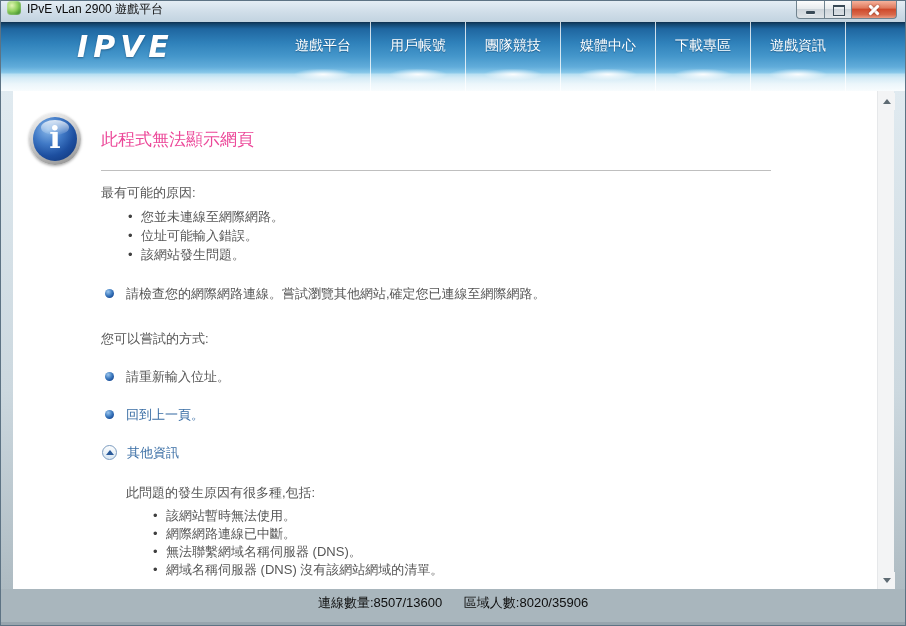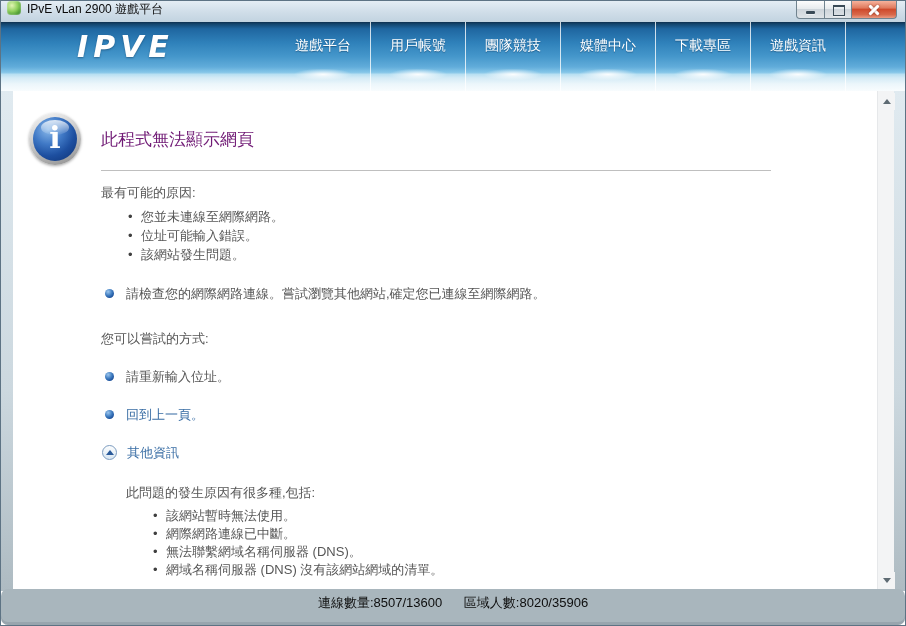--- a/index.html
+++ b/index.html
@@ -58,21 +58,21 @@
   .info-icon{width:52px;height:52px;border-radius:50%;flex:0 0 auto;
     background:linear-gradient(160deg,#f7f7f7 0%,#cfcfcf 40%,#909090 100%);
     box-shadow:0 1px 3px rgba(0,0,0,.35);display:flex;align-items:center;justify-content:center;}
   .info-ball{position:relative;width:44px;height:44px;border-radius:50%;
     background:radial-gradient(circle at 35% 28%,#8ab9ea 0%,#4079c6 35%,#1d4fa0 62%,#0d2f70 100%);
     display:flex;align-items:center;justify-content:center;}
   .info-ball::before{content:"";position:absolute;top:3px;left:8px;right:8px;height:15px;
     border-radius:50%;background:linear-gradient(rgba(255,255,255,.8),rgba(255,255,255,.05));}
   .info-i{position:relative;color:#fff;font-family:"DejaVu Serif",serif;font-weight:bold;
     font-size:30px;line-height:1;top:-1px;}
-  .err-title{margin:0 0 0 20px;font-size:17px;font-weight:normal;color:#701a75;}
+  .err-title{margin:0 0 0 20px;font-size:17px;font-weight:normal;color:#ec4899;}
 
   .err-hr{margin:5px 0 0 72px;width:670px;border:none;border-top:1px solid #bfbfbf;}
 
   .sec{margin-left:72px;}
   .sec-heading{margin-top:13px;}
   ul.dotlist{list-style:none;margin:6px 0 0 0;padding:0 0 0 27px;}
   ul.dotlist li{position:relative;padding-left:13px;line-height:19px;}
   ul.dotlist li::before{content:"•";position:absolute;left:0;top:0;color:#3f3f3f;}
 
   .sec-heading2{margin-top:28px;}
@@ -98,21 +98,21 @@
   .scroll-btn.up{top:2px;}
   .scroll-btn.down{bottom:2px;}
   .tri-up{width:0;height:0;border-left:4px solid transparent;border-right:4px solid transparent;
     border-bottom:5px solid #5e6b73;}
   .tri-down{width:0;height:0;border-left:4px solid transparent;border-right:4px solid transparent;
     border-top:5px solid #5e6b73;}
 
   
   .statusbar{position:absolute;left:0;bottom:0;width:100%;height:36px;background:#a9b6bd;
     text-align:center;padding-top:5px;font-size:13px;color:#0d0d0d;
-    box-shadow:inset 0 -3px 0 rgba(120,135,145,.35);border-radius:7px;}
+    box-shadow:inset 0 -3px 0 rgba(120,135,145,.35);}
   .stat{display:inline-block;white-space:nowrap;}
   .stat + .stat{margin-left:18px;}
 </style>
 </head>
 <body>
 
 <div class="window">
 
   <div class="titlebar">
     <span class="app-icon"></span>

